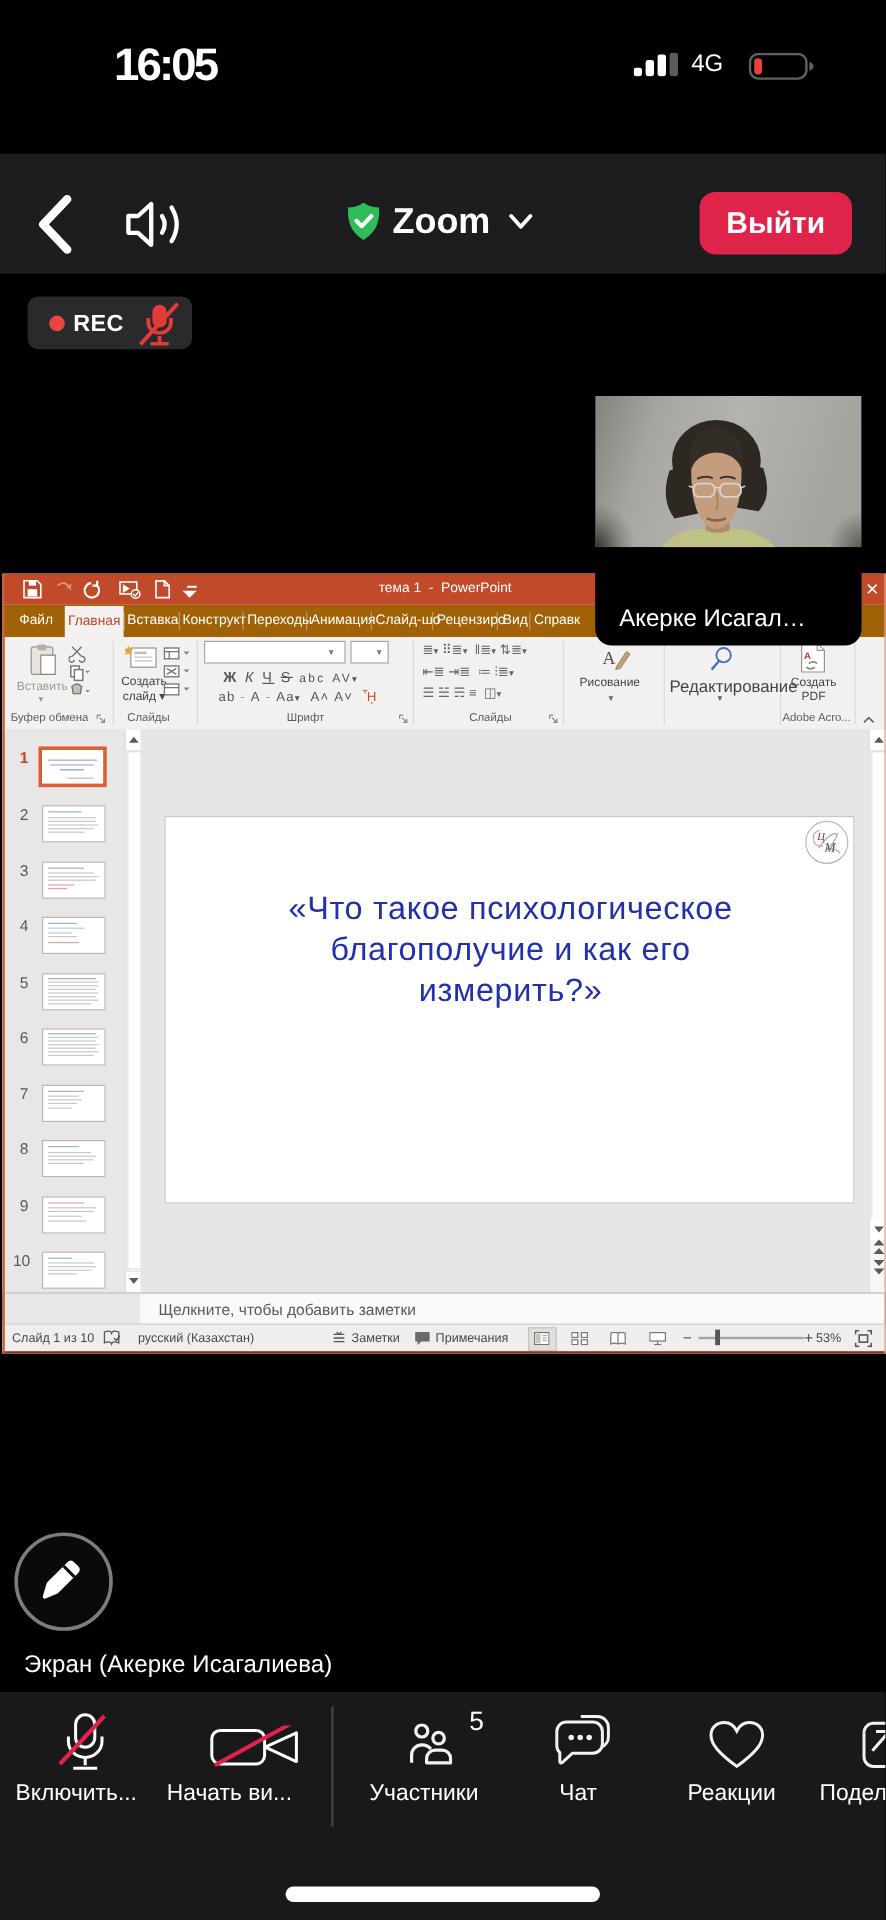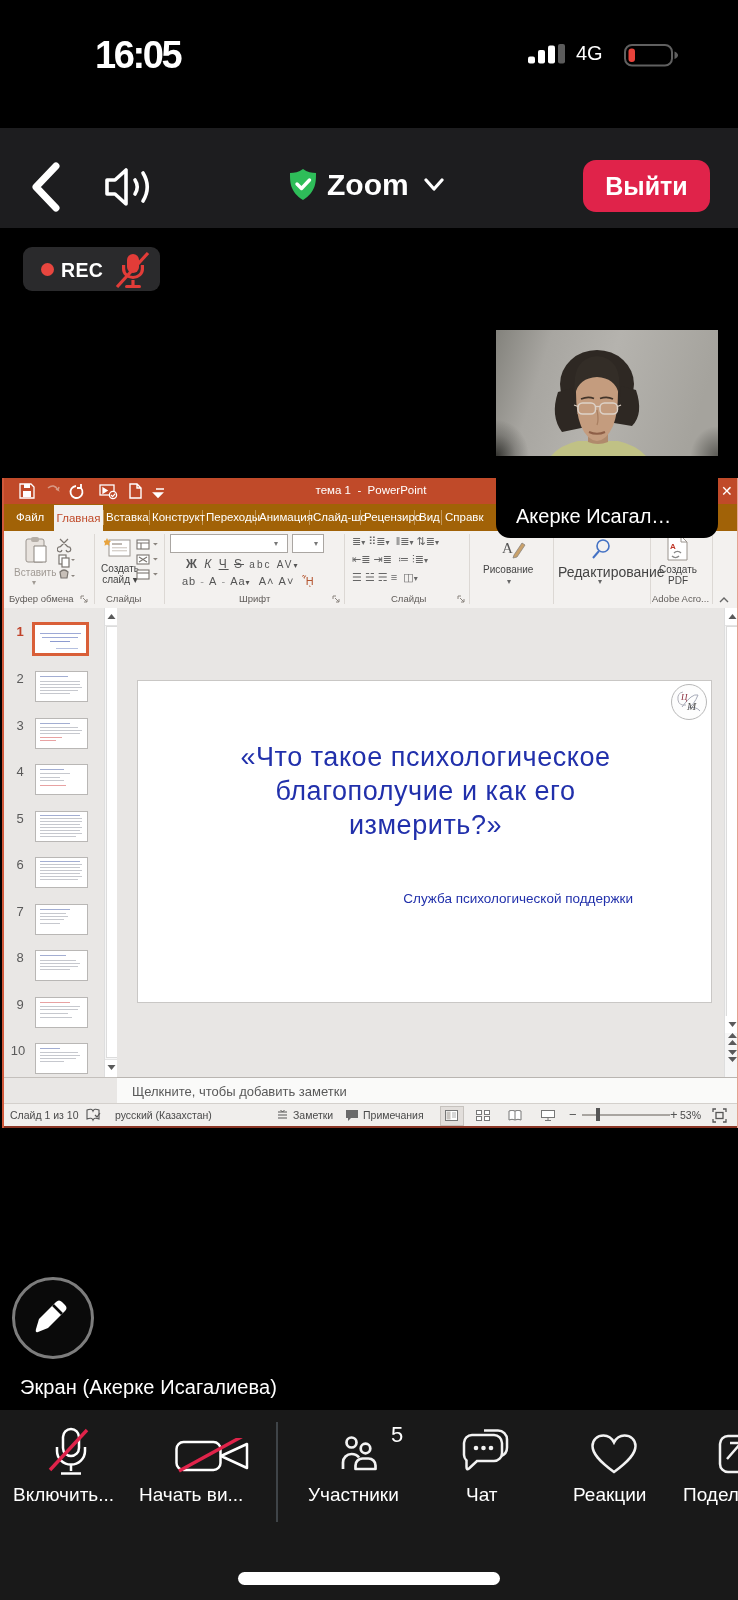--- a/index.html
+++ b/index.html
@@ -388,21 +388,20 @@
         </svg>
       <div class="abs" style="left:1px;top:18px;width:11px;height:430px;background:#fff;border:1px solid #dcdcdc"></div>
       <div class="abs" style="left:0;top:451px;width:13px;height:17px;background:#fff;border-top:1px solid #e4e4e4"></div>
       <svg class="abs" style="left:2px;top:456px" width="9" height="7" viewBox="0 0 9 7">
           <path d="M0.5 1 L4.5 6 L8.5 1 z" fill="#5a5a5a"></path>
         </svg>
     </div>
     <div class="abs" id="main">
       <div class="abs" id="slide">
         <div class="abs" id="slidetitle">«Что такое психологическое<br>благополучие и как его<br>измерить?»</div>
-        <div class="abs" id="slidesub">Служба психологической поддержки</div>
         <svg class="abs" style="left:531px;top:1px" width="40" height="40" viewBox="0 0 40 40">
           <circle cx="20" cy="20" r="17.5" fill="#fdfdfd" stroke="#b8b8b8" stroke-width="1"></circle>
           <path d="M14 10 q-6 1 -5 8 q1 6 8 5" fill="none" stroke="#b0b0ba" stroke-width="1"></path>
           <path d="M13 25 q10 -14 16 -12 q-4 10 -10 13 q8 -2 12 3" fill="none" stroke="#a6aab8" stroke-width="1"></path>
           <text x="12" y="18" font-size="9" fill="#8a2a3a" font-family="Liberation Serif" font-style="italic">Ц</text>
           <text x="18" y="28" font-size="11" fill="#555" font-family="Liberation Serif" font-style="italic">М</text>
         </svg>
       </div>
     </div>
     <div class="abs" id="vsb-r">

